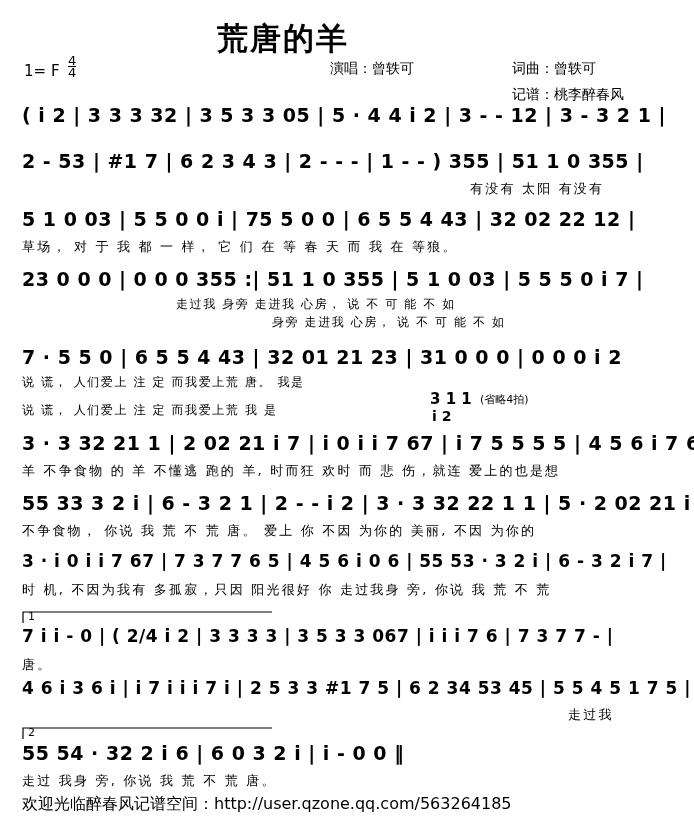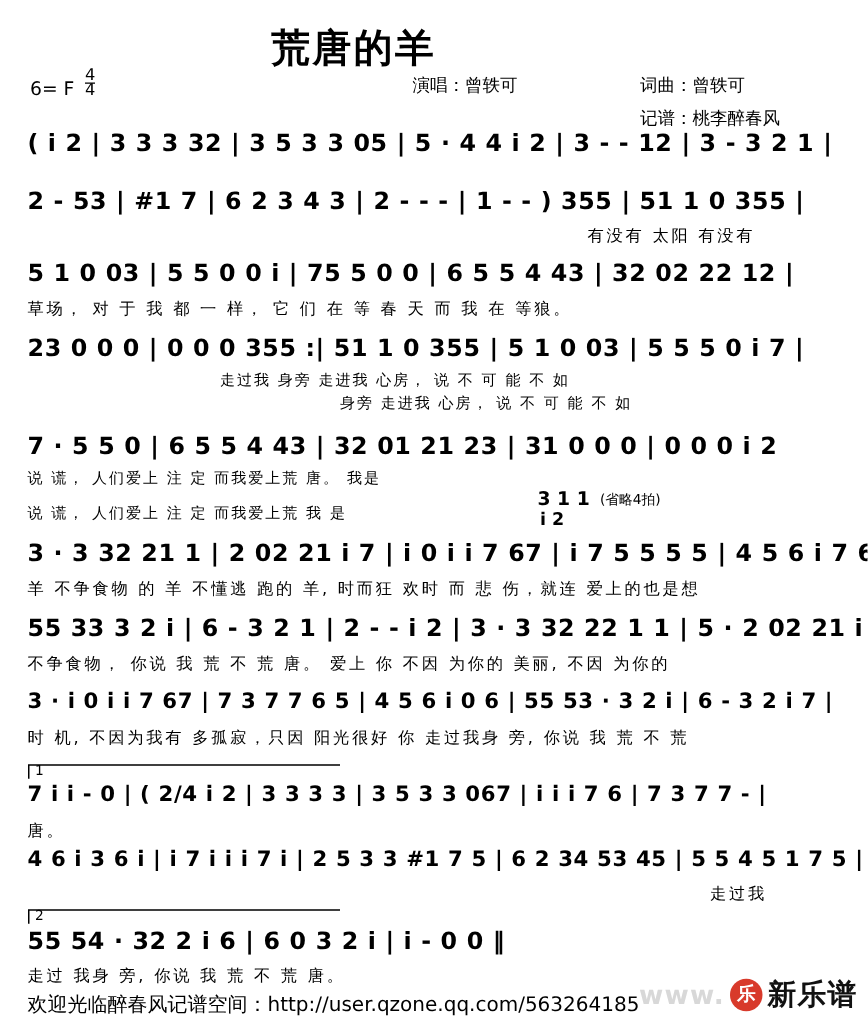--- a/index.html
+++ b/index.html
@@ -109,21 +109,21 @@
 </head>
 <body>
 
 <div class="sheet">
 
   <div class="title">荒唐的羊</div>
   <div class="credit c-singer">演唱：曾轶可</div>
   <div class="credit c-writer">词曲：曾轶可</div>
   <div class="credit c-notator">记谱：桃李醉春风</div>
 
-  <div class="keysig">6= F</div>
+  <div class="keysig">1= F</div>
   <div class="meter">
     <span class="num">4</span>
     <span class="den">4</span>
   </div>
 
   <div class="sysrow" style="top:104px;">
     <div class="notes" style="top:0;">( i 2  |  3 3 3 32  |  3 5 3 3 05  |  5 · 4 4 i 2  |  3 - - 12  |  3 - 3 2 1  |</div>
   </div>
 
   <div class="sysrow" style="top:150px;">
@@ -184,20 +184,15 @@
     <svg width="680" height="14" style="position:absolute;left:22px;top:-2px;">
       <path d="M1,13 L1,2 L250,2" stroke="#000" stroke-width="1.2" fill="none"></path>
     </svg>
     <div class="tiny" style="top:-2px;left:28px;">2</div>
     <div class="notes" style="top:14px;">55 54 · 32 2 i 6  |  6 0 3 2 i  |  i - 0 0 ‖</div>
     <div class="lyrics" style="top:44px;">走过 我身  旁, 你说    我    荒 不 荒  唐。</div>
   </div>
 
   <div class="footer">
     <div class="foot-text">欢迎光临醉春风记谱空间：http://user.qzone.qq.com/563264185</div>
-    <div class="watermark">
-      <span class="wm-www">www.</span>
-      <span class="wm-badge">乐</span>
-      <span class="wm-name">新乐谱</span>
-    </div>
   </div>
 
 </div>
 
 </body></html>

